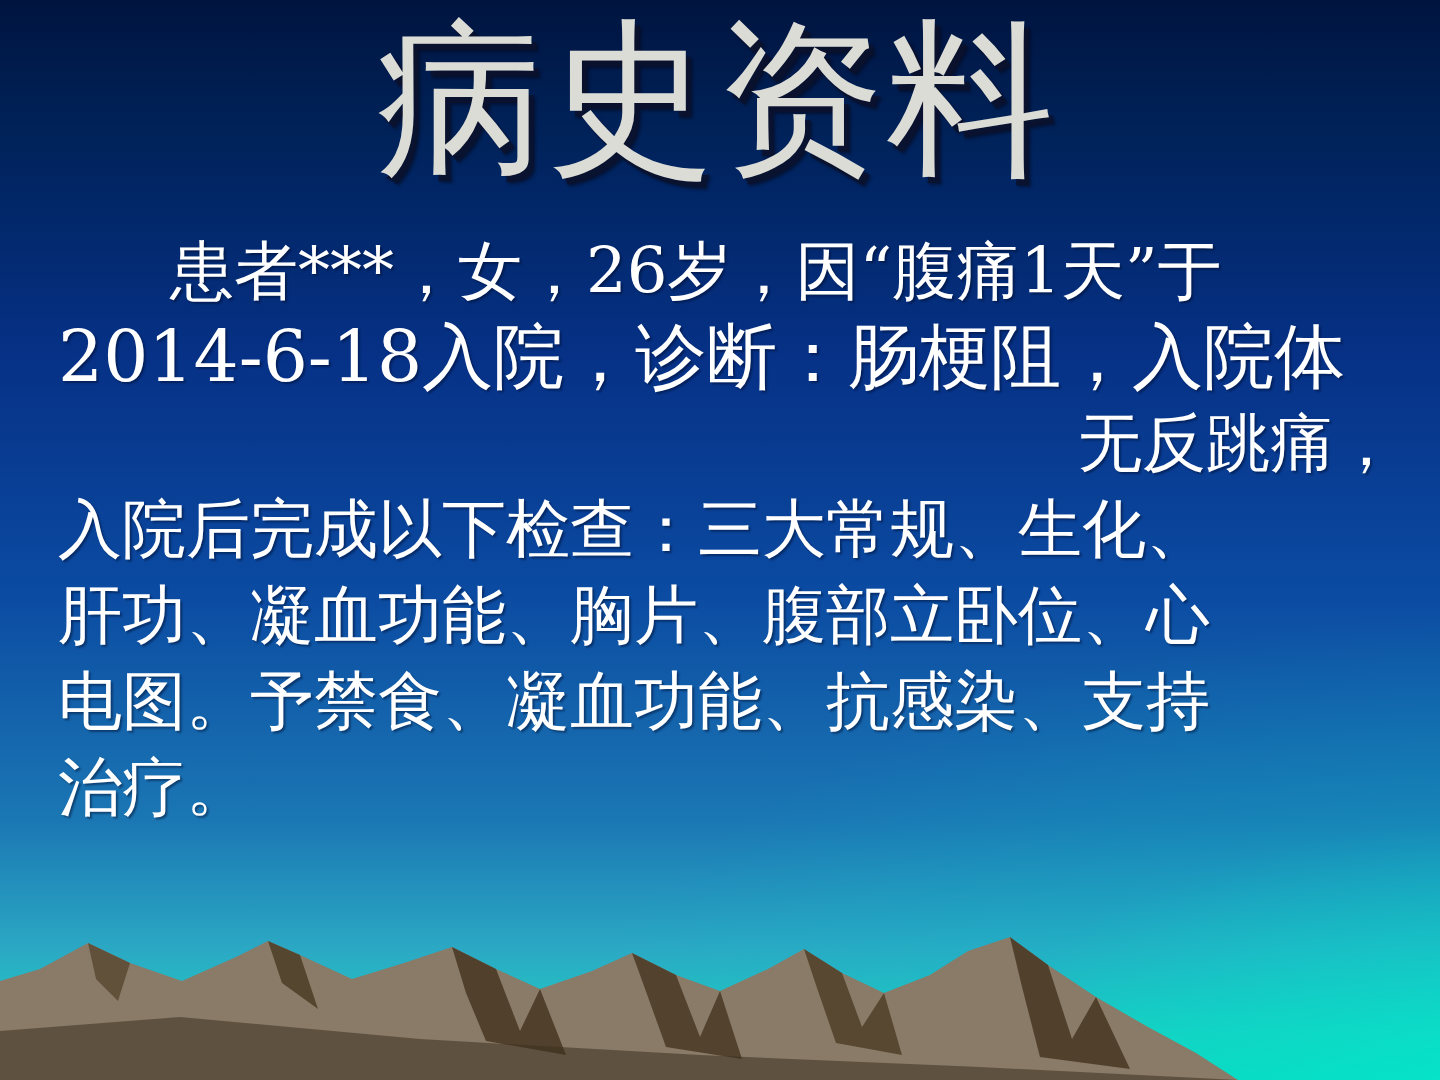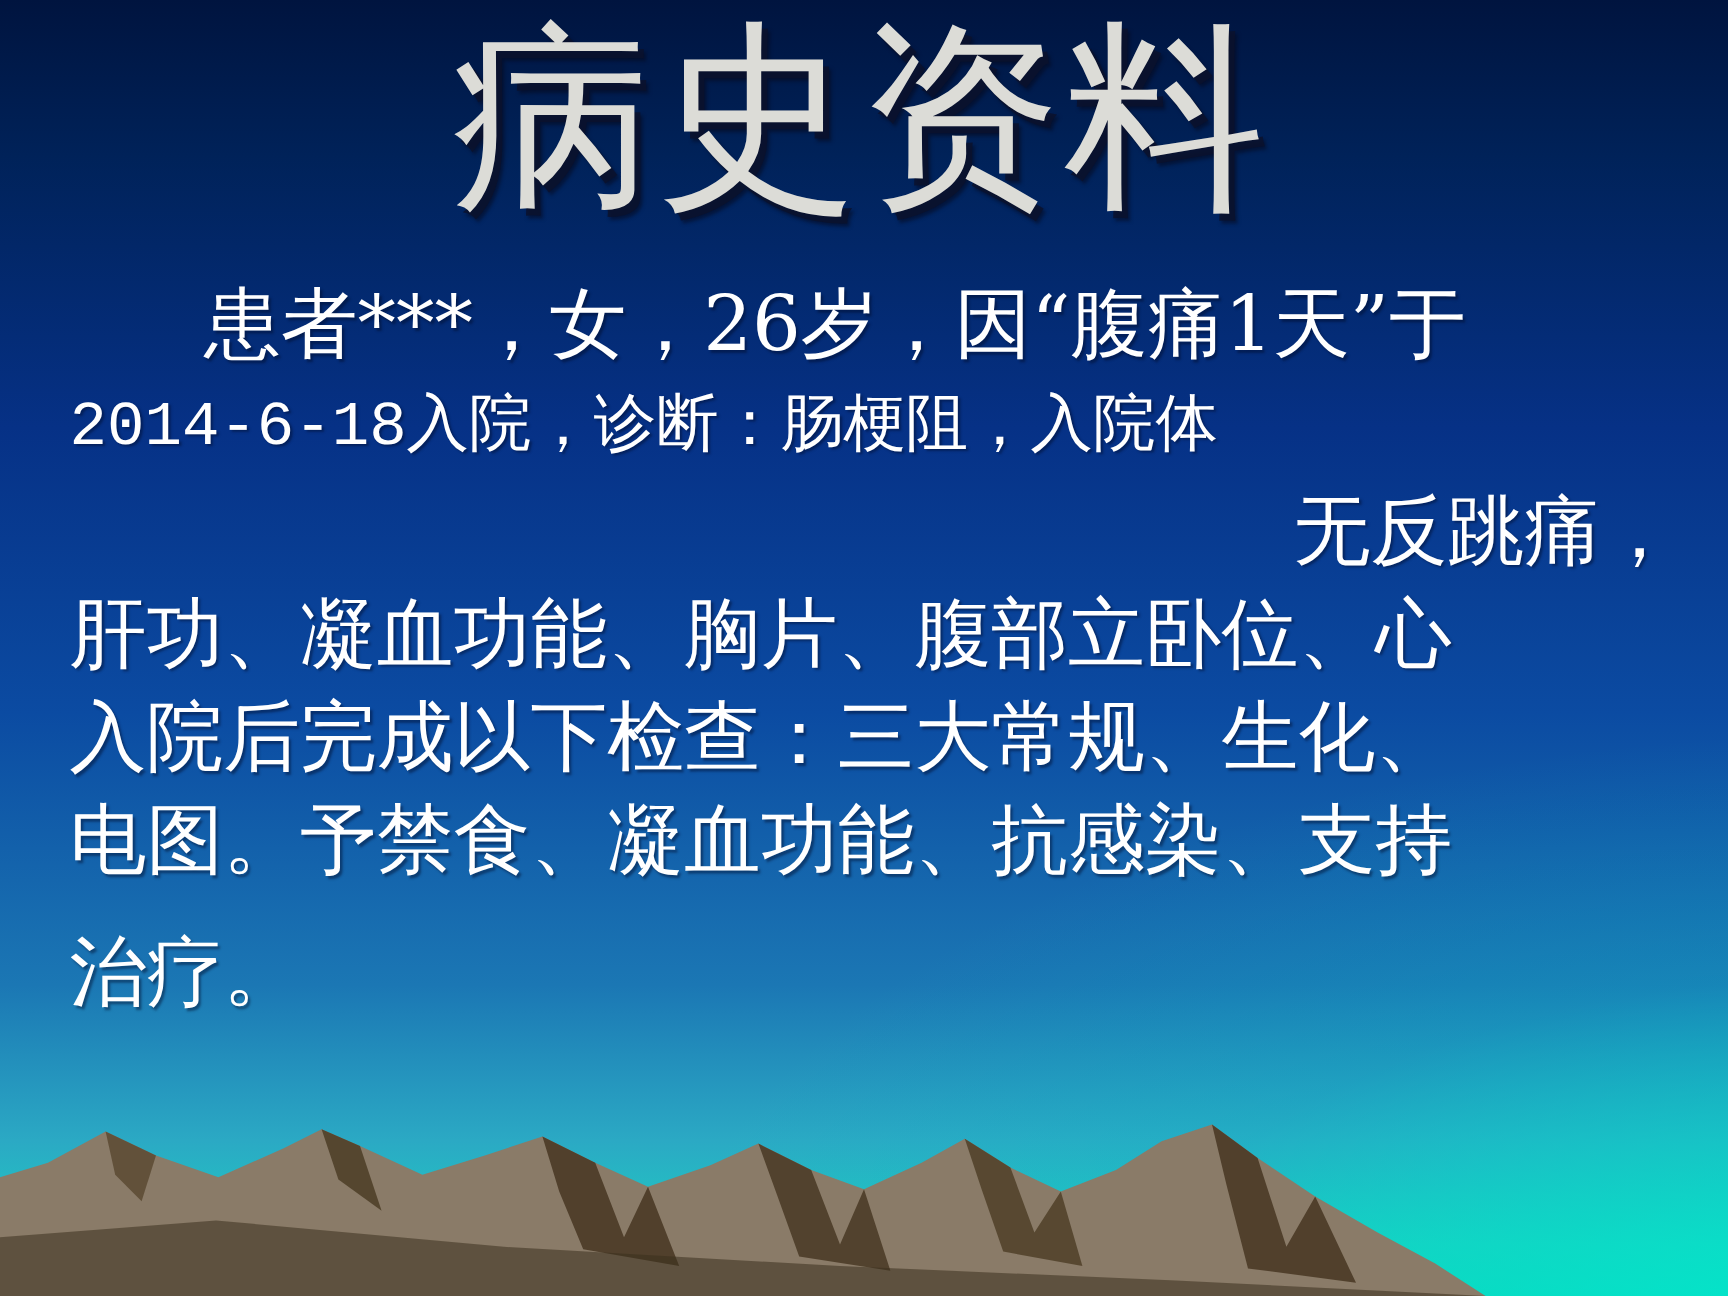--- a/index.html
+++ b/index.html
@@ -105,21 +105,21 @@
     <path d="M804,14 L842,38 L862,92 L884,58 L902,120 L836,108 L818,56 Z" fill="#4f3f28" opacity="0.85"></path>
     <path d="M1010,2 L1048,30 L1072,104 L1096,62 L1130,134 L1040,122 L1022,52 Z" fill="#4a3a26" opacity="0.9"></path>
 
     <path d="M0,96 L180,82 L420,104 L700,120 L980,132 L1238,145 L0,145 Z" fill="#3b2f1e" opacity="0.55"></path>
   </svg>
 
   <div class="title">病史资料</div>
 
   <div class="body-text">
     <p class="indent" style="font-size: 64px;">患者***，女，26岁，因“腹痛1天”于</p>
-    <p style="font-size: 52px; font-family: Liberation Mono, monospace;">2014-6-18入院，诊断：肠梗阻，入院体</p>
+    <p style="font-size: 71px;">2014-6-18入院，诊断：肠梗阻，入院体</p>
     <p style="font-size: 64px; text-align: right;">无反跳痛，</p>
+    <p style="font-size: 64px;">入院后完成以下检查：三大常规、生化、</p>
     <p style="font-size: 64px;">肝功、凝血功能、胸片、腹部立卧位、心</p>
-    <p style="font-size: 64px;">入院后完成以下检查：三大常规、生化、</p>
     <p style="font-size: 64px;">电图。予禁食、凝血功能、抗感染、支持</p>
-    <p style="font-size: 64px; margin-top: 24px;">治疗。</p>
+    <p style="font-size: 64px;">治疗。</p>
   </div>
 
 </div>
 
 </body></html>

